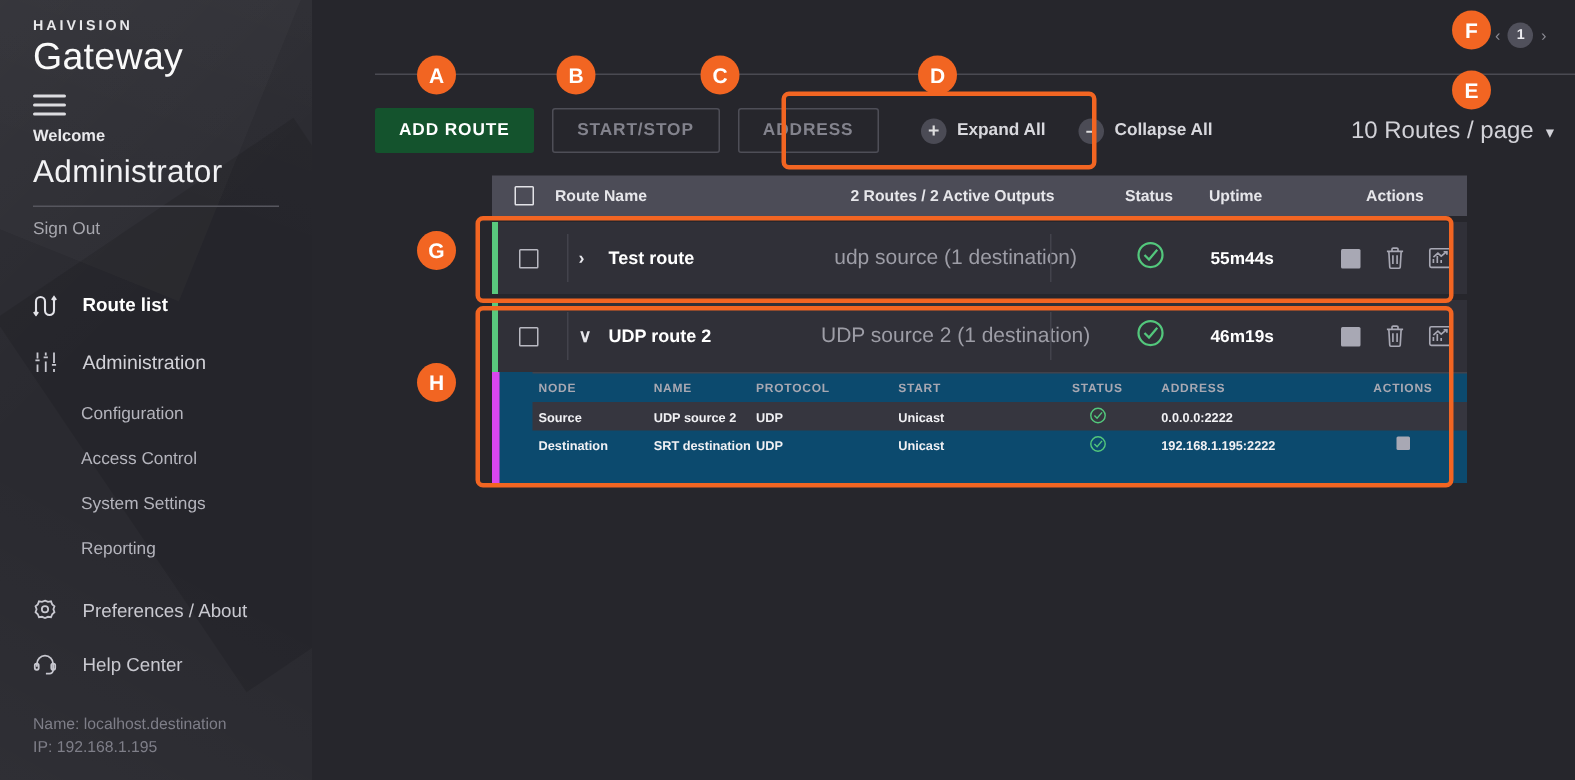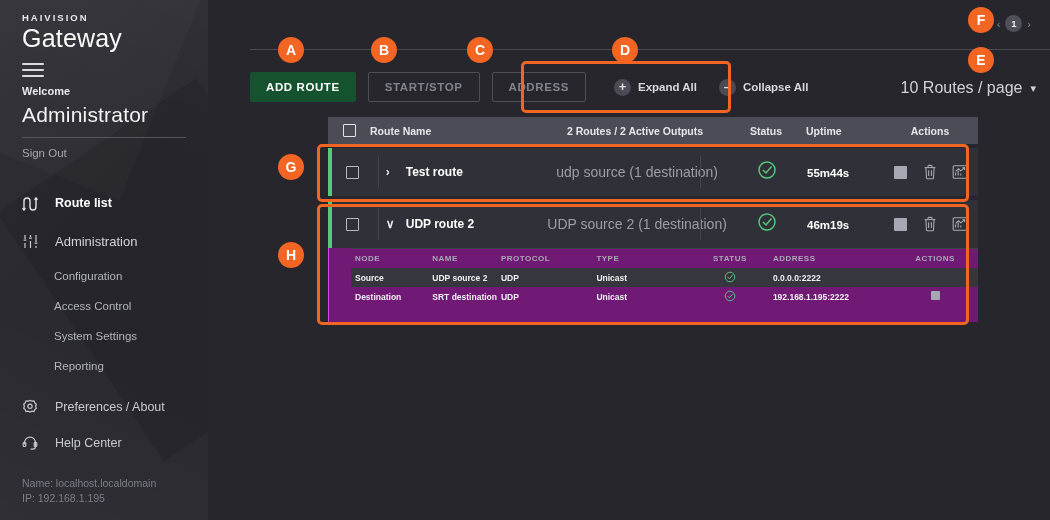--- a/index.html
+++ b/index.html
@@ -136,21 +136,21 @@
   .srcinfo { font-size: 14px; color: #9d9da6; }
   .uptime { font-size: 11.5px; color: #ffffff; font-weight: 700; }
 
   .act-cell { width: 96px; display: flex; align-items: center; justify-content: space-between; padding: 0 8px;}
   .icon-btn { cursor: pointer; display:flex; align-items:center; justify-content:center; width:20px; height:20px;}
   .stop-sq { width: 13px; height: 13px; background: #a8a8b4; border-radius:1px; }
 
   .status-ok { display:flex; align-items:center; justify-content:center; }
 
   
-  .subpanel { background: #701a75; border-left: 1px solid #d946ef; padding: 0 0 16px 22px; }
+  .subpanel { background: #0c4a6e; border-left: 5px solid #d946ef; padding: 0 0 16px 22px; }
   .sub-head { display:flex; align-items:center; height:20px; border-top:1px solid #42424b; }
   .sub-head .sh { font-size: 8px; color:#a8a8b2; font-weight:700; letter-spacing:0.5px; }
   .sub-row { display:flex; align-items:center; height:19px; }
   .sub-row.alt { background: #36363f; }
   .sub-row .sc { font-size: 8.5px; color: #f0f0f3; font-weight: 700; }
   .s-node { width: 85px; padding-left:4px;}
   .s-name { width: 72px; }
   .s-prot { width: 100px; }
   .s-type { width: 95px; }
   .s-stat { width: 90px; text-align:center; }
@@ -246,21 +246,21 @@
               <rect x="1.2" y="7.4" width="2.6" height="4.1" rx="1.1"></rect>
               <rect x="12.2" y="7.4" width="2.6" height="4.1" rx="1.1"></rect>
             </svg>
           </span>
           <span class="nav-label">Help Center</span>
         </div>
       </div>
     </div>
 
     <div class="sb-footer">
-      <div>Name: localhost.localdomain</div>
+      <div>Name: localhost.destination</div>
       <div>IP: 192.168.1.195</div>
     </div>
   </div>
 
   <div class="main">
 
     <div class="topline"></div>
 
     <div class="pager">
       <span class="arrow">‹</span>
@@ -397,21 +397,21 @@
               </svg>
             </span>
           </div>
         </div>
 
         <div class="subpanel">
           <div class="sub-head">
             <div class="sh s-node">NODE</div>
             <div class="sh s-name">NAME</div>
             <div class="sh s-prot">PROTOCOL</div>
-            <div class="sh s-type">TYPE</div>
+            <div class="sh s-type">START</div>
             <div class="sh s-stat">STATUS</div>
             <div class="sh s-addr">ADDRESS</div>
             <div class="sh s-act">ACTIONS</div>
           </div>
 
           <div class="sub-row alt">
             <div class="sc s-node">Source</div>
             <div class="sc s-name">UDP source 2</div>
             <div class="sc s-prot">UDP</div>
             <div class="sc s-type">Unicast</div>

